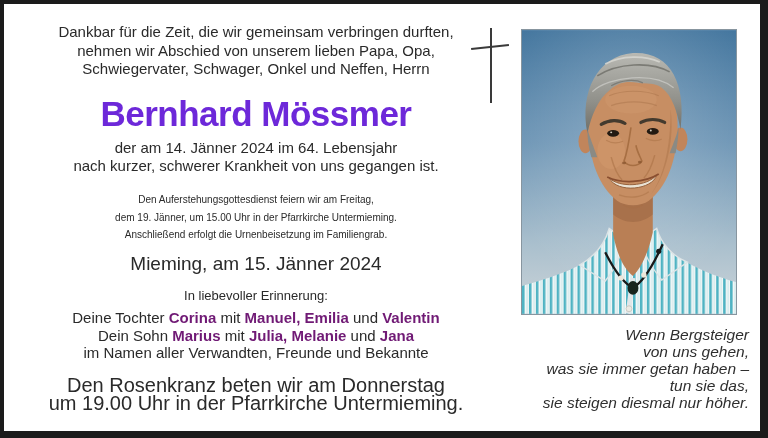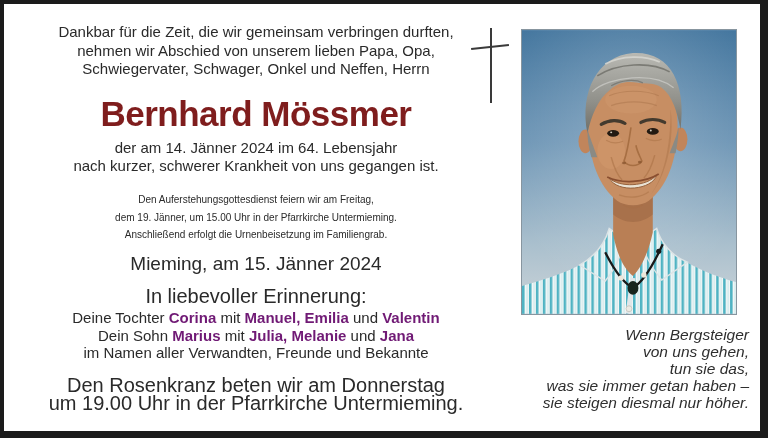--- a/index.html
+++ b/index.html
@@ -10,25 +10,25 @@
     background:#ffffff;
     border-style:solid;border-color:#1b1b1b;
     border-width:4px 8px 7px 4px;
     font-family:"Liberation Sans","DejaVu Sans",sans-serif;
     color:#2a2a2a;
     overflow:hidden;
   }
   .blk{position:absolute;text-align:center;}
   .left{left:16px;width:472px;}
   .intro{top:19px;font-size:15px;line-height:18.5px;}
-  .name{top:91px;font-size:35px;line-height:38px;font-weight:bold;color:#7f1d1d;letter-spacing:-0.5px;}
+  .name{top:91px;font-size:35px;line-height:38px;font-weight:bold;color:#6d28d9;letter-spacing:-0.5px;}
   .death{top:135px;font-size:15px;line-height:18px;}
   .service{top:187px;font-size:10px;line-height:17.5px;}
   .placedate{top:251px;font-size:19px;line-height:18px;}
-  .rememberhead{top:283px;font-size:20px;line-height:18px;}
+  .rememberhead{top:283px;font-size:13px;line-height:18px;}
   .family{top:305px;font-size:15px;line-height:17.5px;}
   .family b{font-weight:bold;color:#701a75;}
   .rosary{top:373px;font-size:20px;line-height:17.5px;}
   .quote{left:505px;top:322px;width:240px;font-size:15.5px;line-height:17px;font-style:italic;color:#2e2e2e;text-align:right;}
   .cross-v{position:absolute;left:486px;top:24px;width:1.5px;height:75px;background:#3a3a3a;}
   .cross-h{position:absolute;left:467px;top:42px;width:38px;height:1.5px;background:#3a3a3a;transform:rotate(-6deg);}
   .photo{
     position:absolute;left:517px;top:25px;width:216px;height:286px;
     box-sizing:border-box;border:1px solid #87959f;background:#6d95b5;
   }
@@ -160,18 +160,18 @@
       <path d="M102,176 C108,180 116,180 122,176" stroke="#a76f43" stroke-width="1.2" fill="none" opacity="0.4"></path>
 
       <path d="M88,66 C102,60 124,60 138,66" stroke="#9c6840" stroke-width="1.2" fill="none" opacity="0.35"></path>
       <path d="M90,76 C104,71 122,71 136,76" stroke="#9c6840" stroke-width="1.2" fill="none" opacity="0.35"></path>
     </svg>
   </div>
 
   <div class="blk quote">
     <div>Wenn Bergsteiger</div>
     <div>von uns gehen,</div>
+    <div>was sie immer getan haben –</div>
     <div>tun sie das,</div>
-    <div>was sie immer getan haben –</div>
     <div>sie steigen diesmal nur höher.</div>
   </div>
 
 </div>
 
 </body></html>

